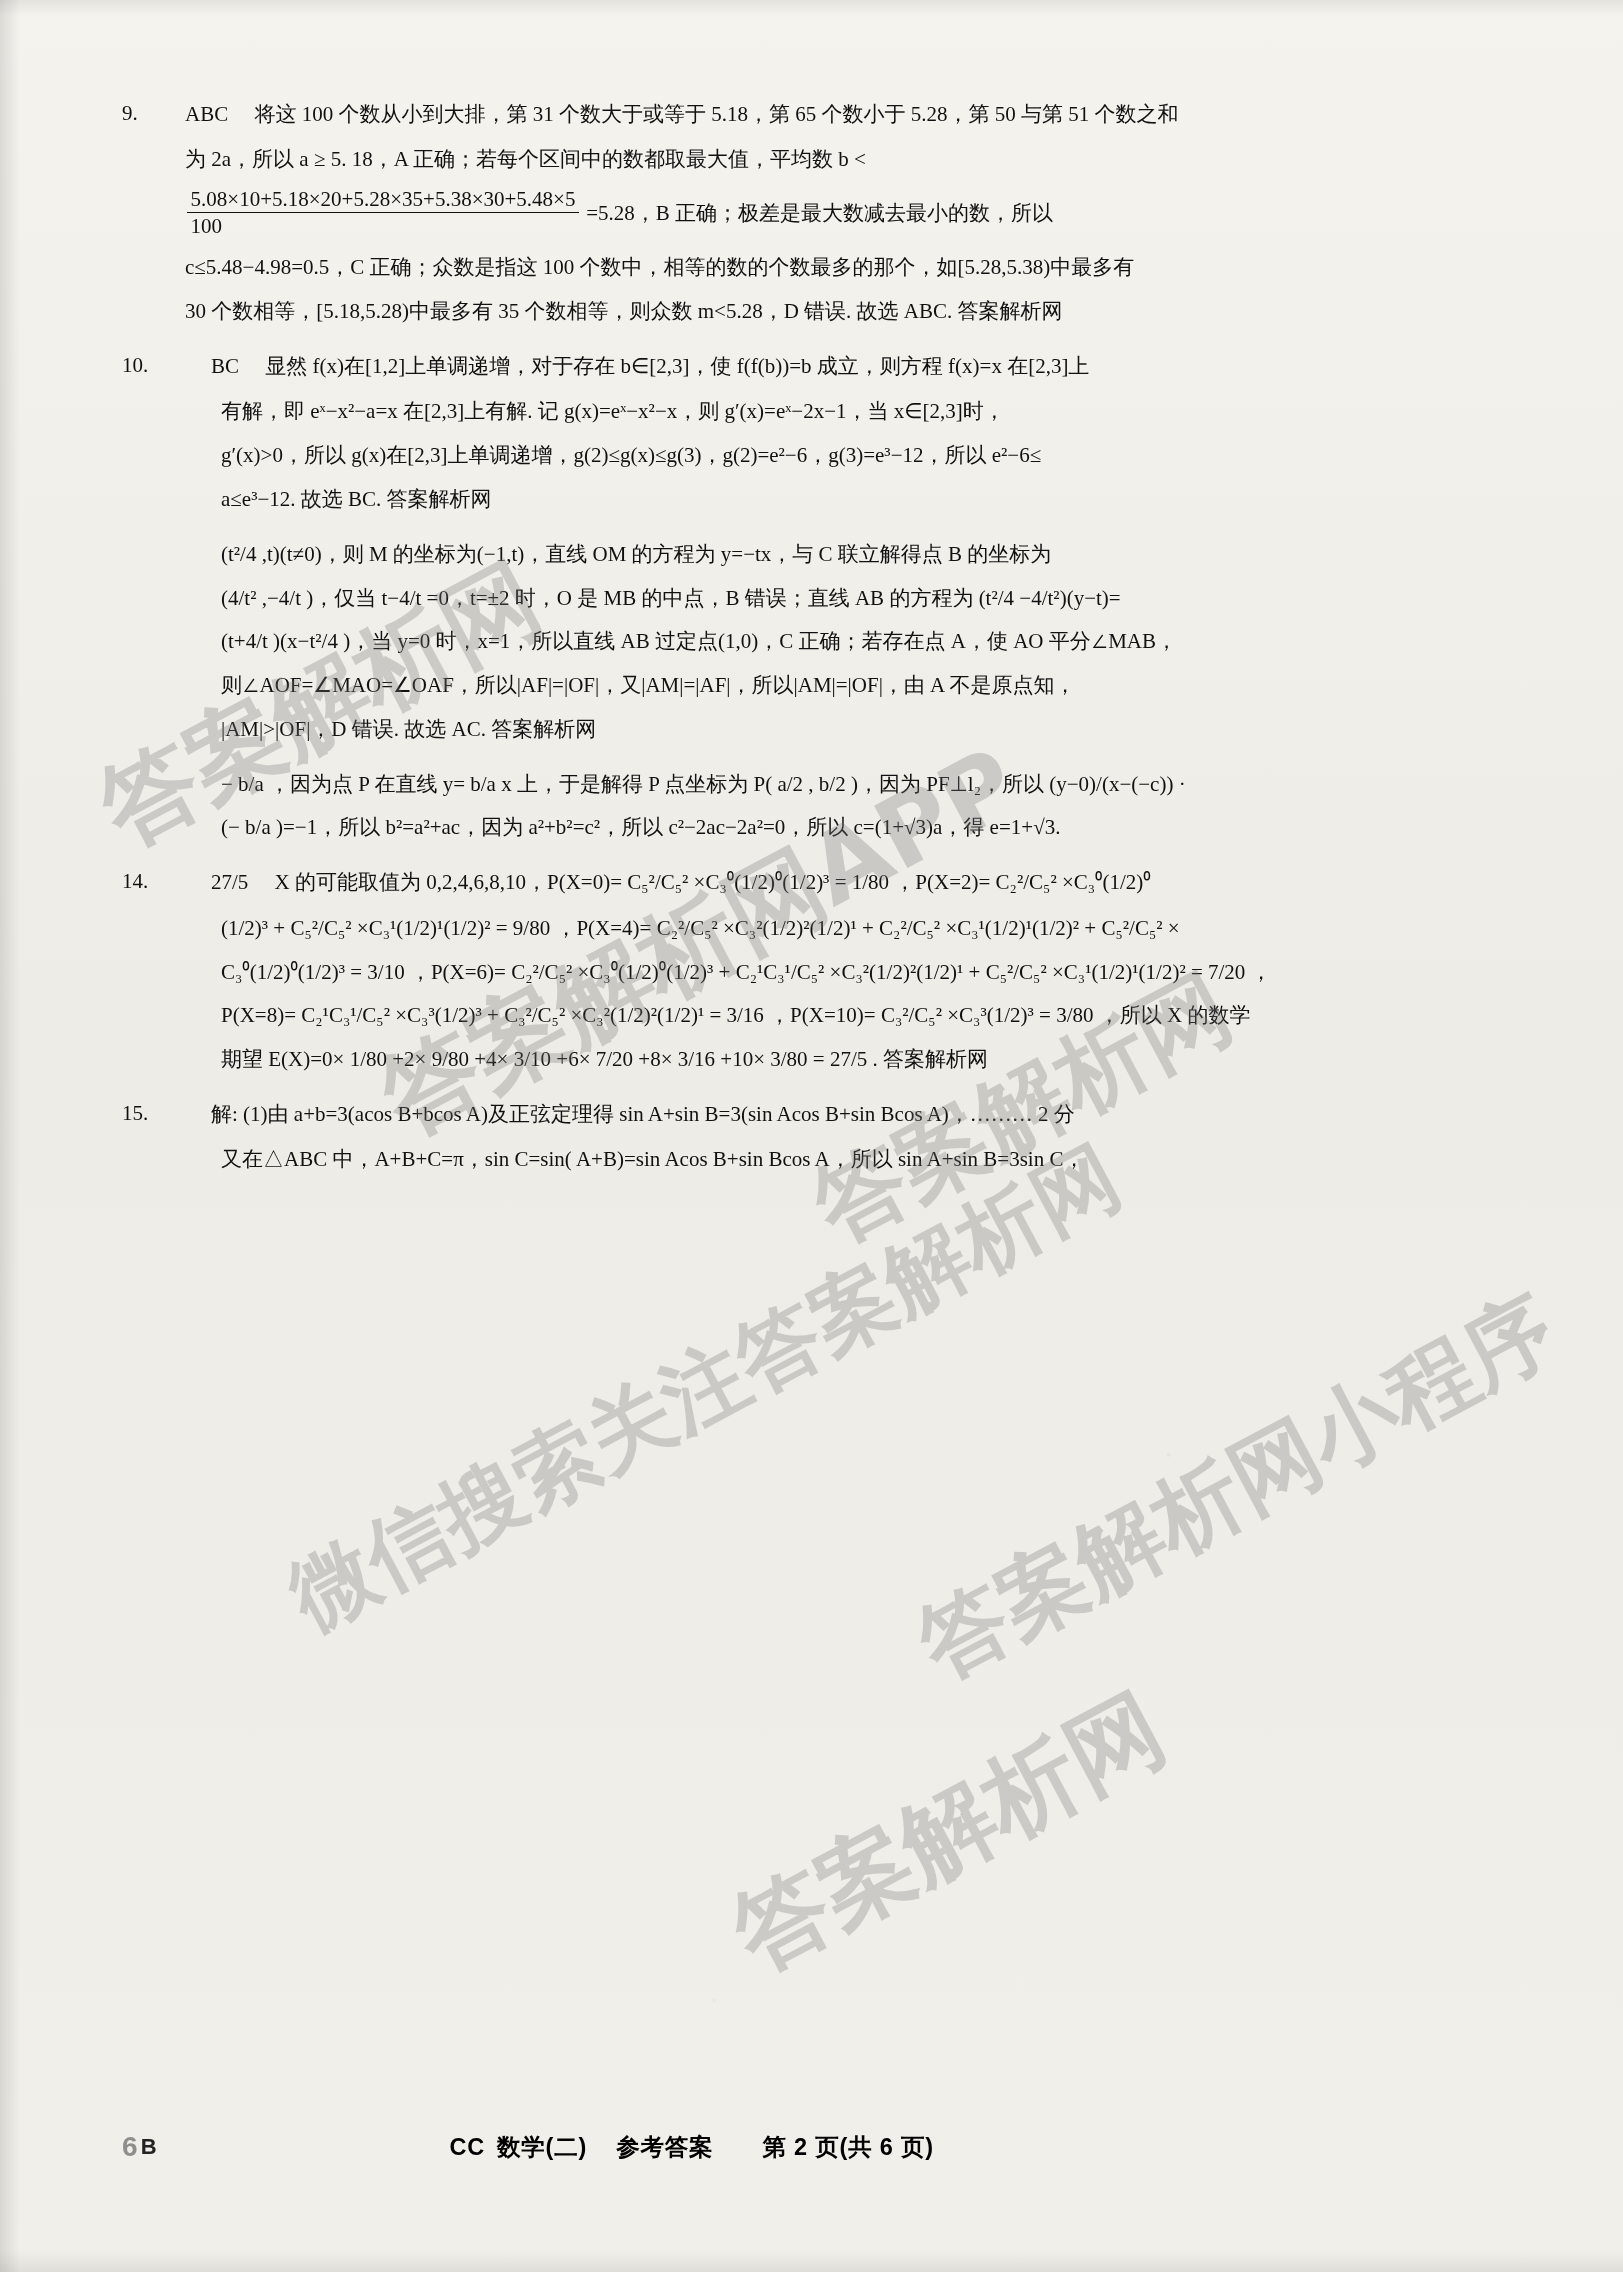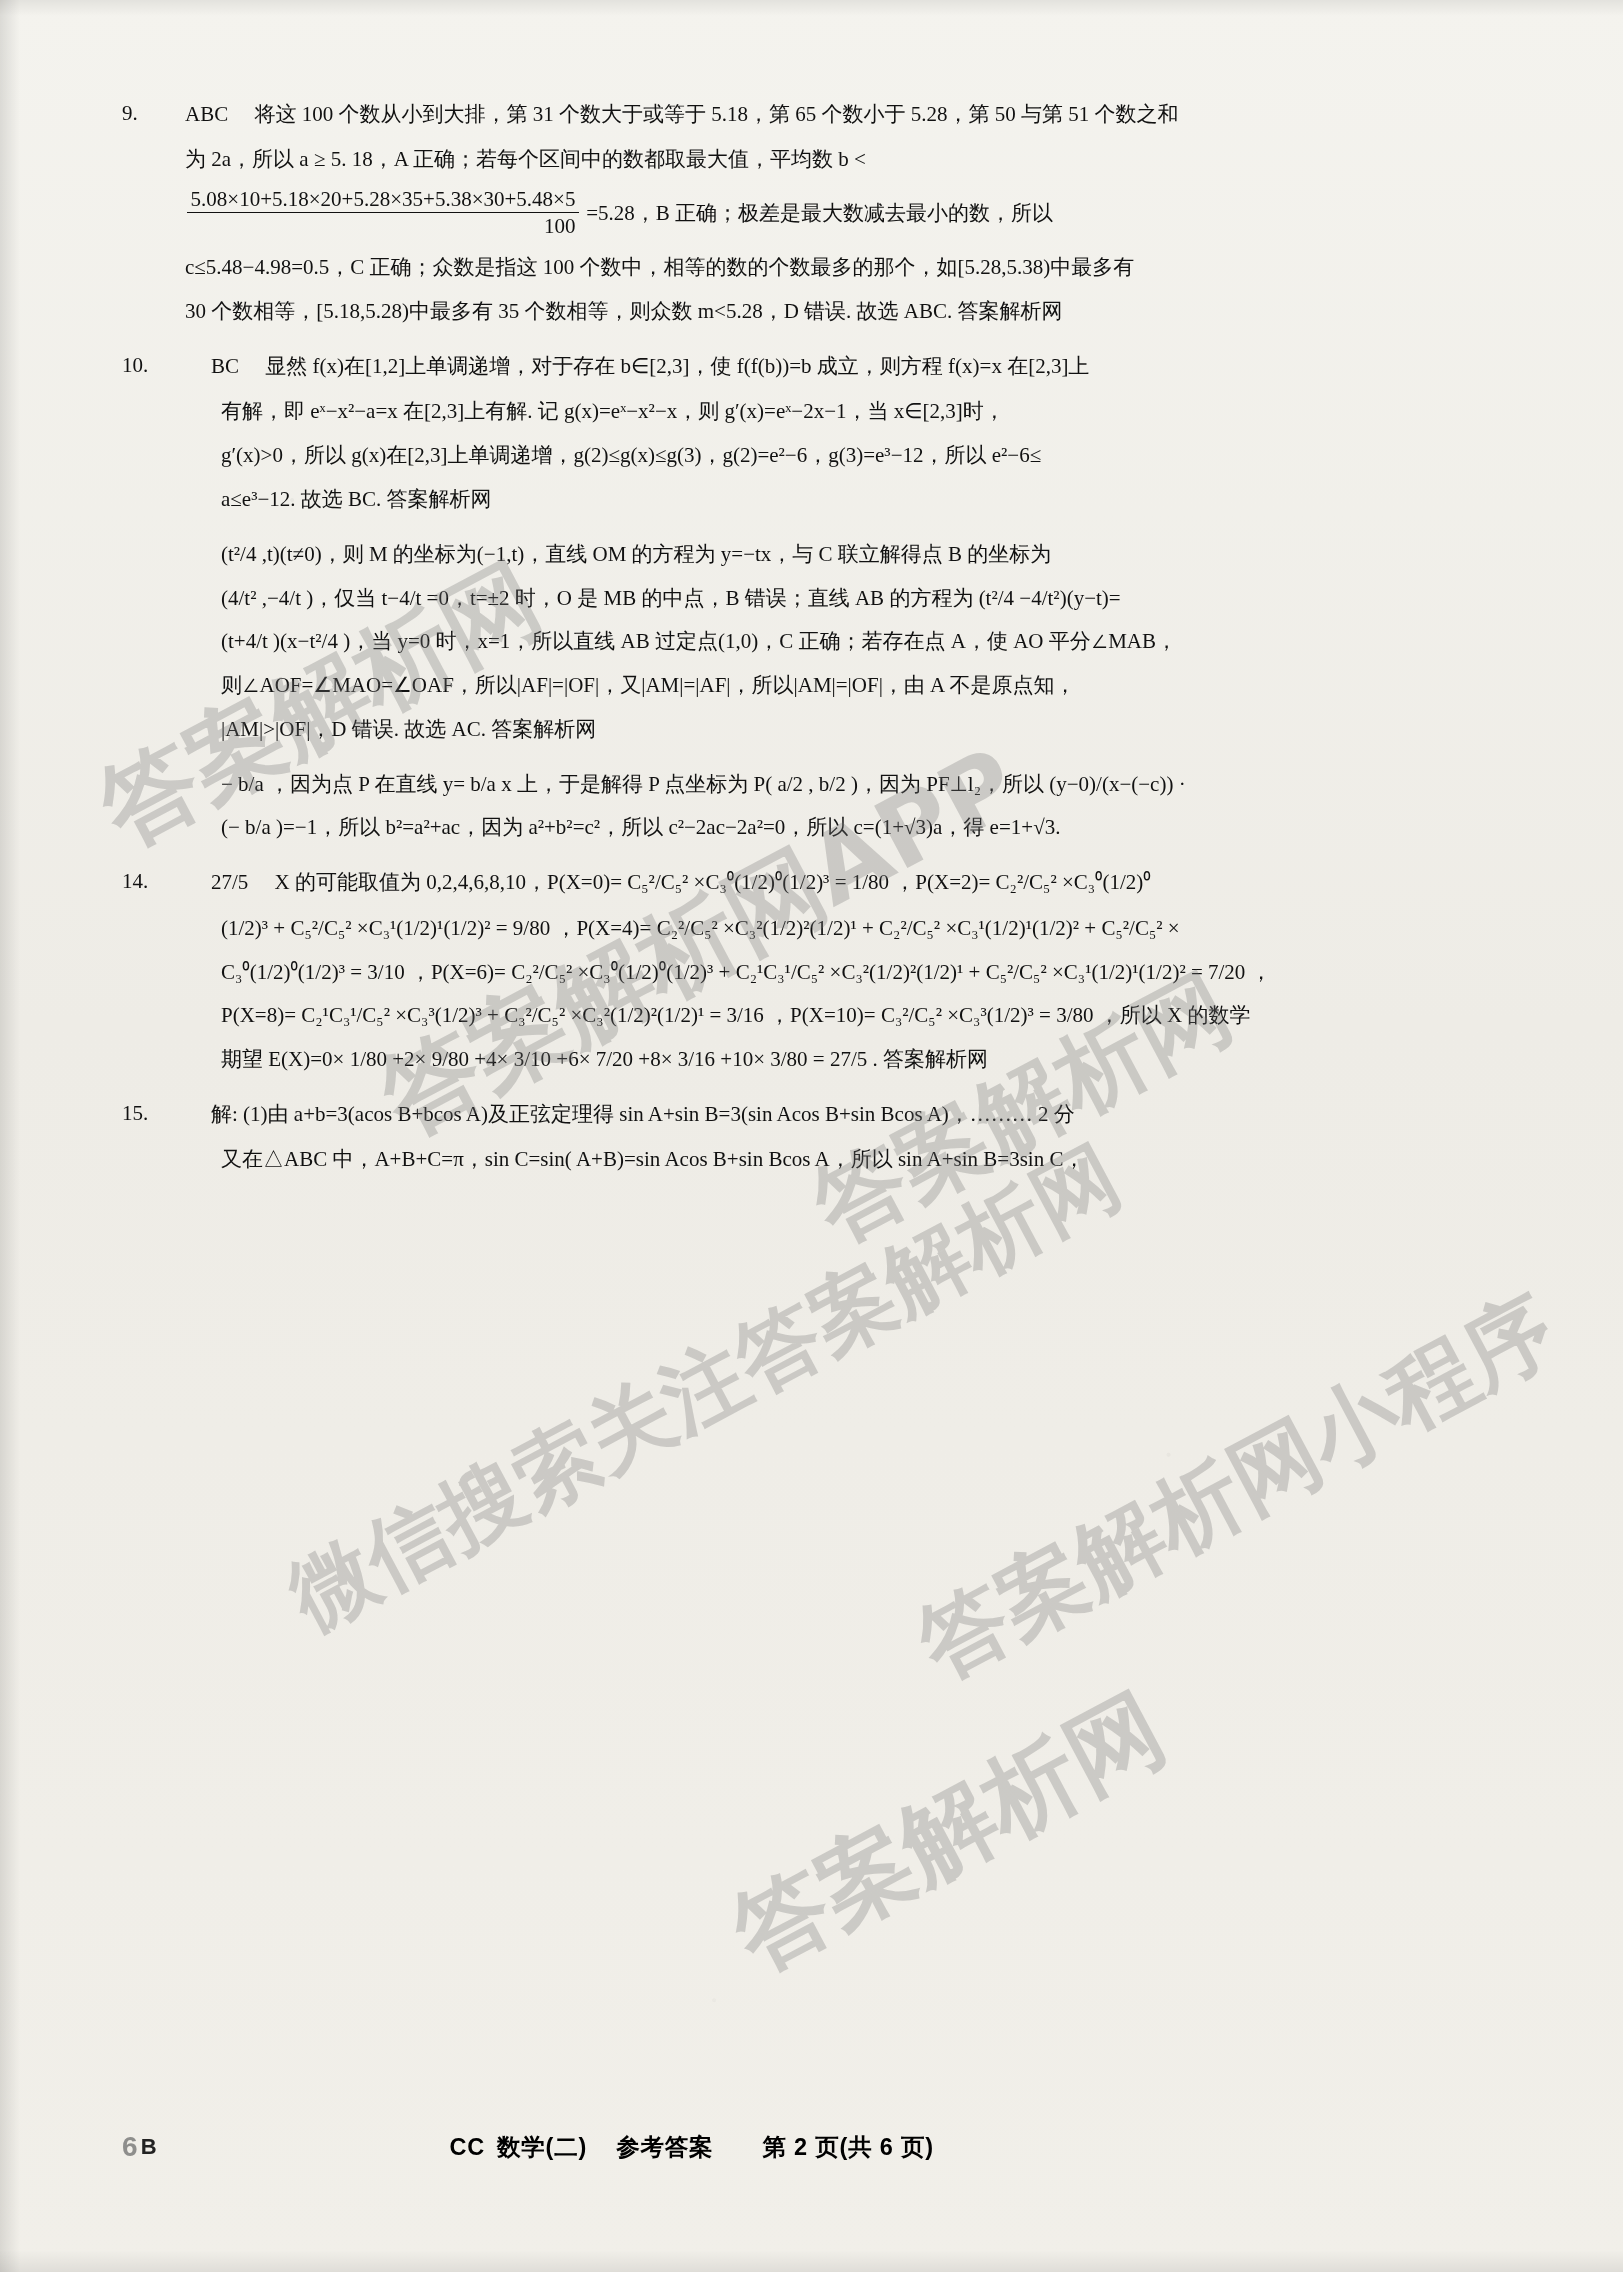--- a/index.html
+++ b/index.html
@@ -56,21 +56,21 @@
     margin-left:63px;
     font-size:21px;
     line-height:1.62;
     text-align:justify;
     margin-bottom:9.7px;
   }
   .cont.wide{margin-left:99px;}
   .frac{
     display:inline-block;
     vertical-align:-0.62em;
-    text-align:right;
+    text-align:left;
     margin:0 2.4px;
   }
   .frac .t{display:block;padding:0 3.2px;border-bottom:1.1px solid #111;line-height:1.25;}
   .frac .b{display:block;padding:0 3.2px;line-height:1.3;}
 
   
   .wm{
     position:absolute;
     color:rgba(120,120,118,0.30);
     font-family:"DejaVu Sans", sans-serif;

